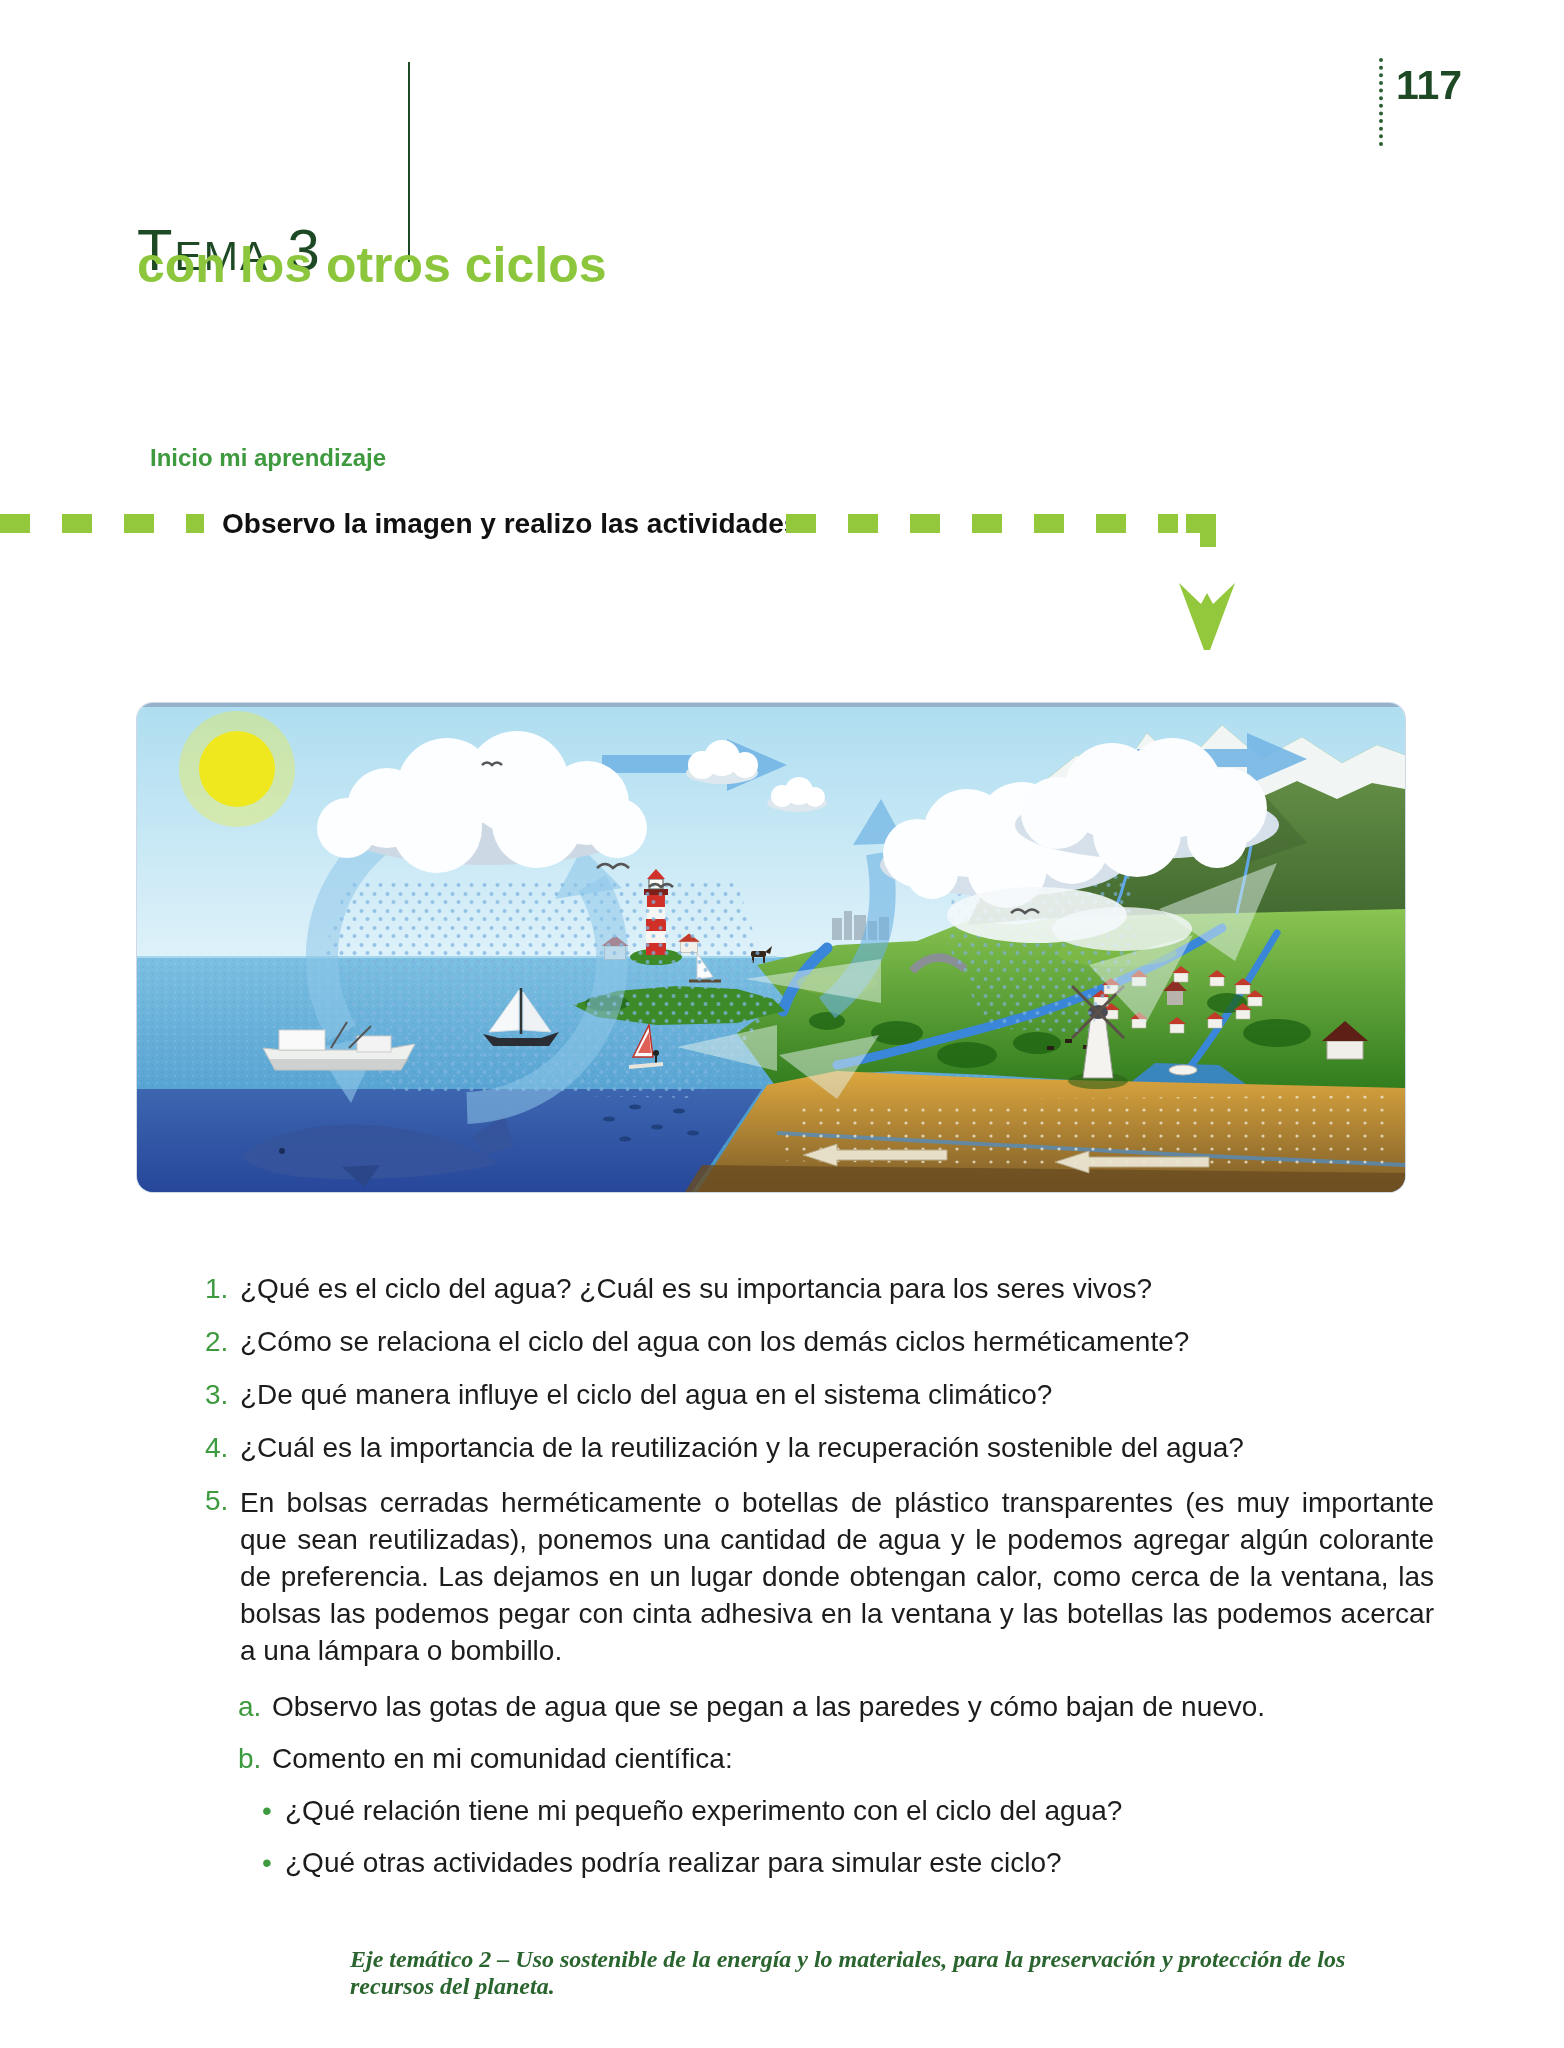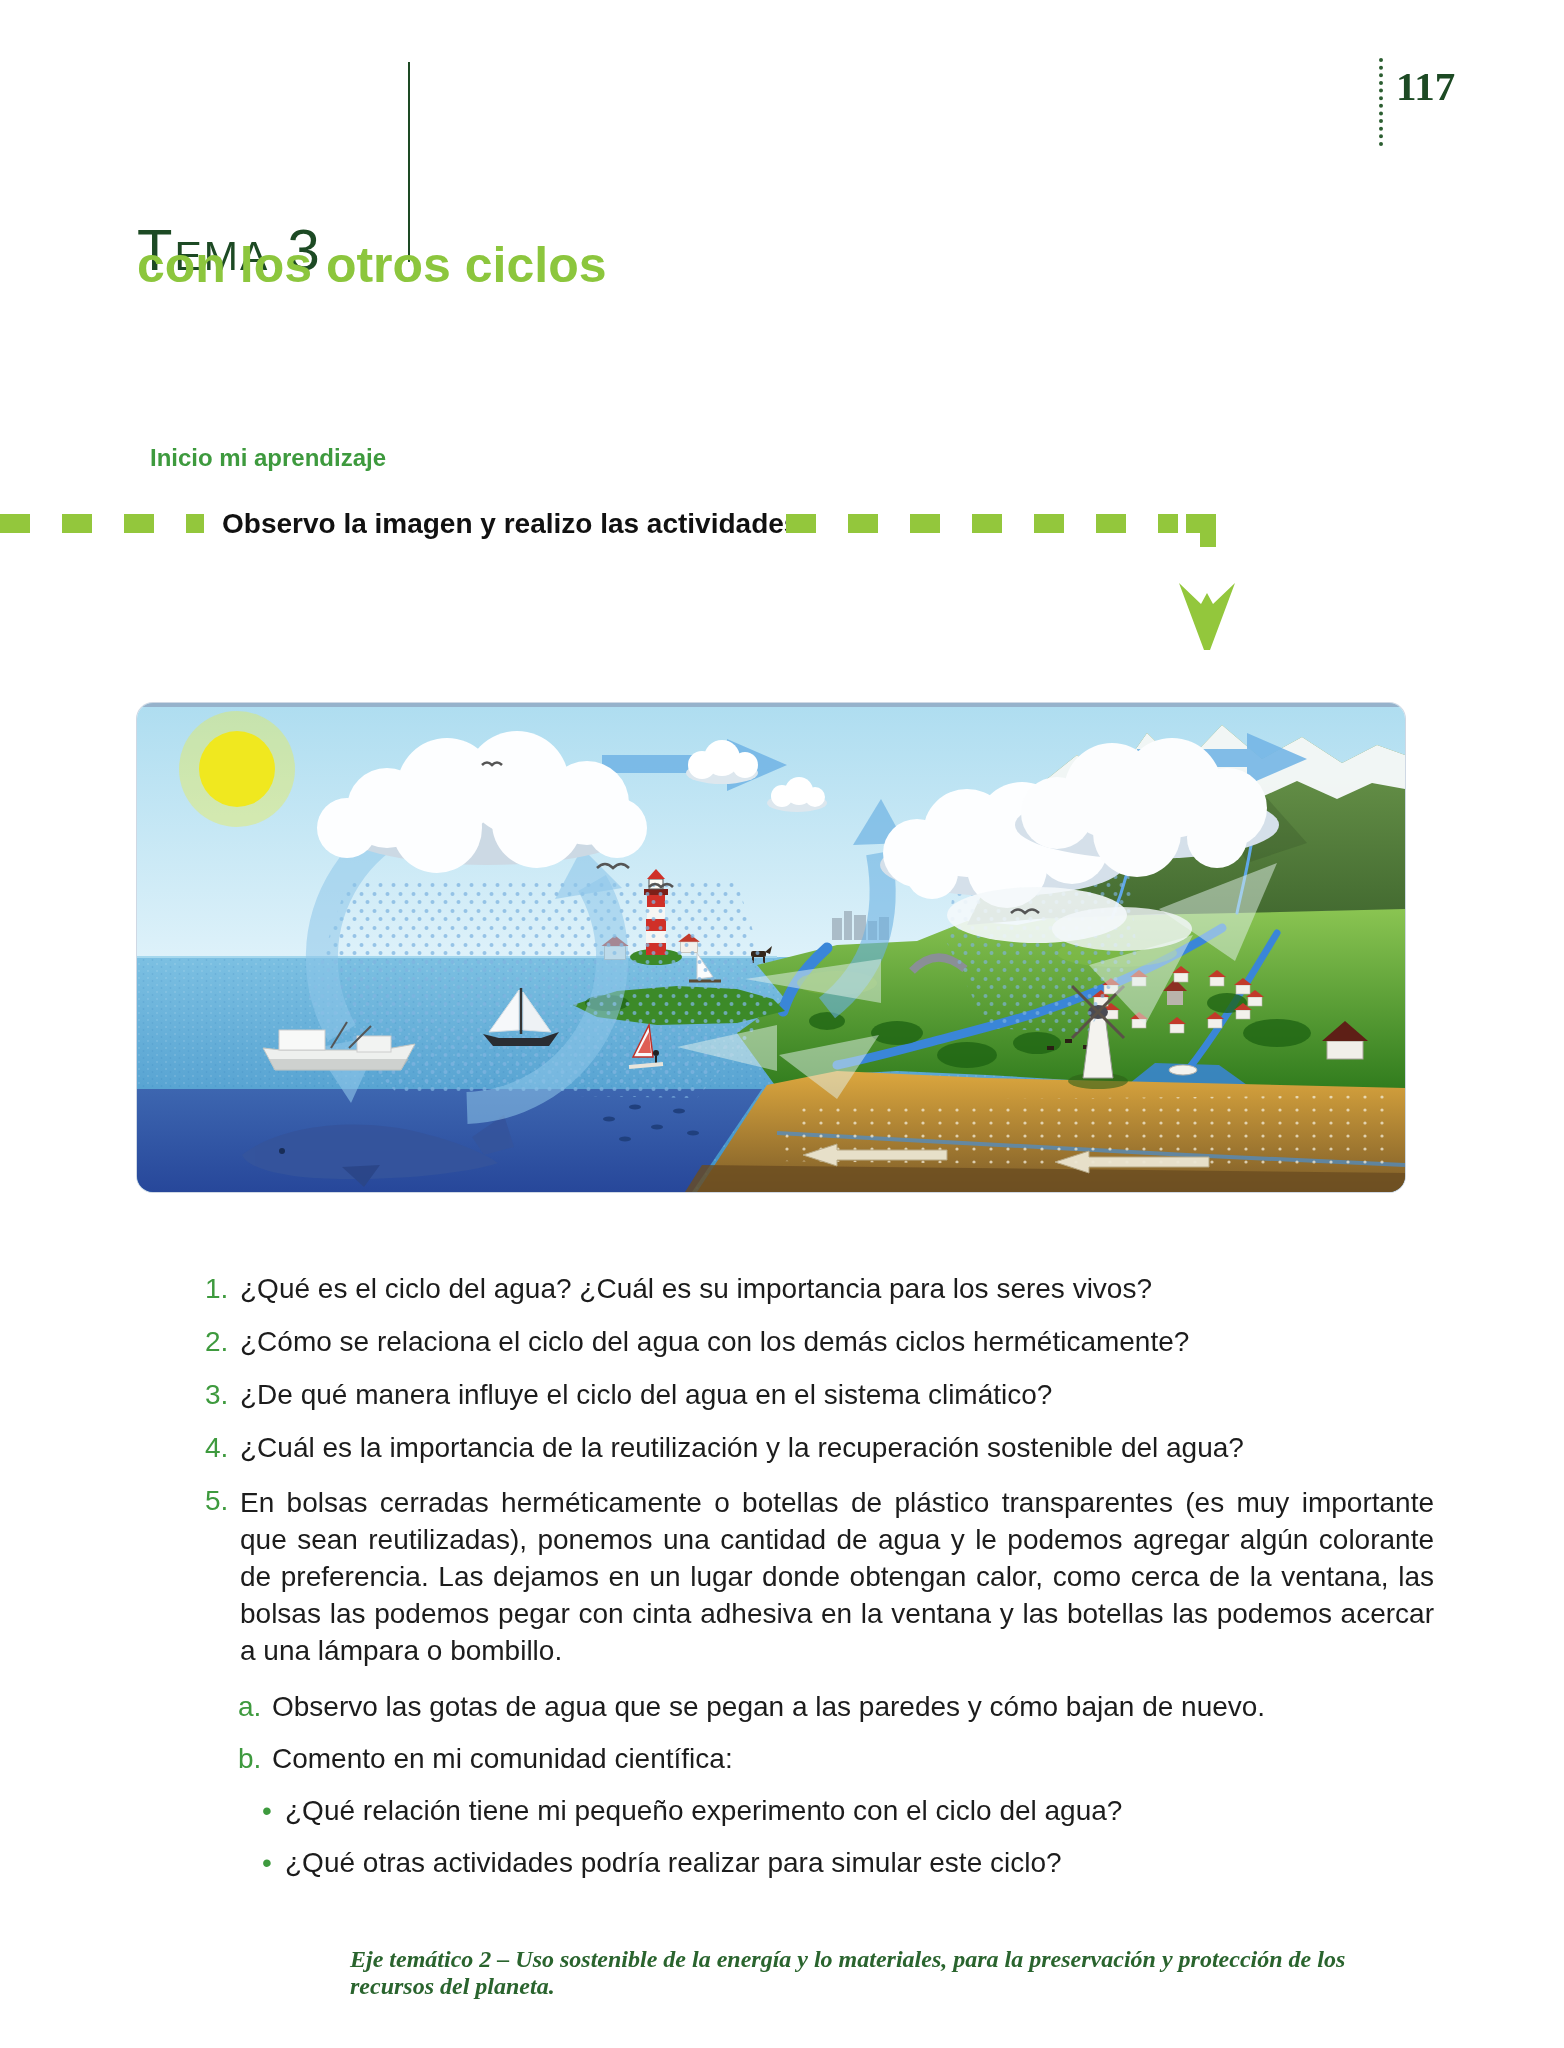--- a/index.html
+++ b/index.html
@@ -1,21 +1,21 @@
 <!DOCTYPE html>
 <html><head>
 <meta charset="utf-8">
 <style>
   html,body{margin:0;padding:0;background:#ffffff;}
   .page{position:relative;width:1564px;height:2048px;background:#fff;overflow:hidden;
         font-family:"Liberation Sans", sans-serif;color:#1c1c1c;}
   
   .pageno-rule{position:absolute;left:1379px;top:58px;height:88px;width:0;
         border-left:4px dotted #2c5e31;}
-  .pageno{position:absolute;left:1396px;top:62px;font-family:Liberation Serif, serif;
+  .pageno{position:absolute;left:1396px;top:62px;font-family:Liberation Sans, sans-serif;
         font-weight:bold;font-size:41px;color:#1d4a24;}
   .tema{position:absolute;left:137px;top:196px;font-size:58px;line-height:1;
         font-variant:small-caps;letter-spacing:2px;color:#1d4a24;margin-top:25px;}
   .rule-vert{position:absolute;left:408px;top:62px;width:2px;height:200px;background:#1d4a24;}
   .title1{position:absolute;left:452px;top:152px;font-size:62px;line-height:1.08;
         font-weight:bold;color:#8cc63d;white-space:nowrap;}
   .title2{position:absolute;left:137px;top:238px;font-size:50px;line-height:1.08;
         font-weight:bold;color:#8cc63d;white-space:nowrap;}
   .inicio{position:absolute;left:150px;top:444px;font-size:24px;font-weight:bold;color:#3e9a3e;}
   

